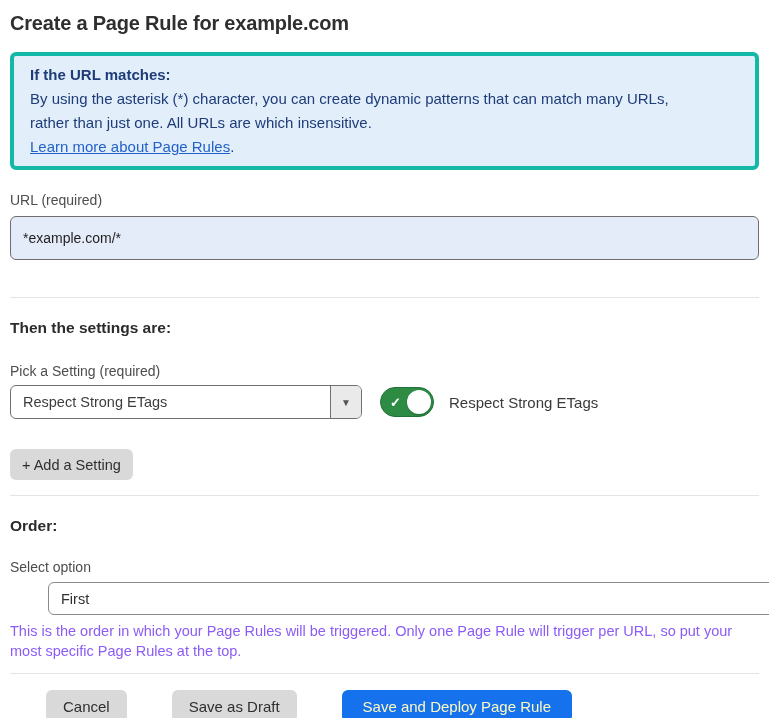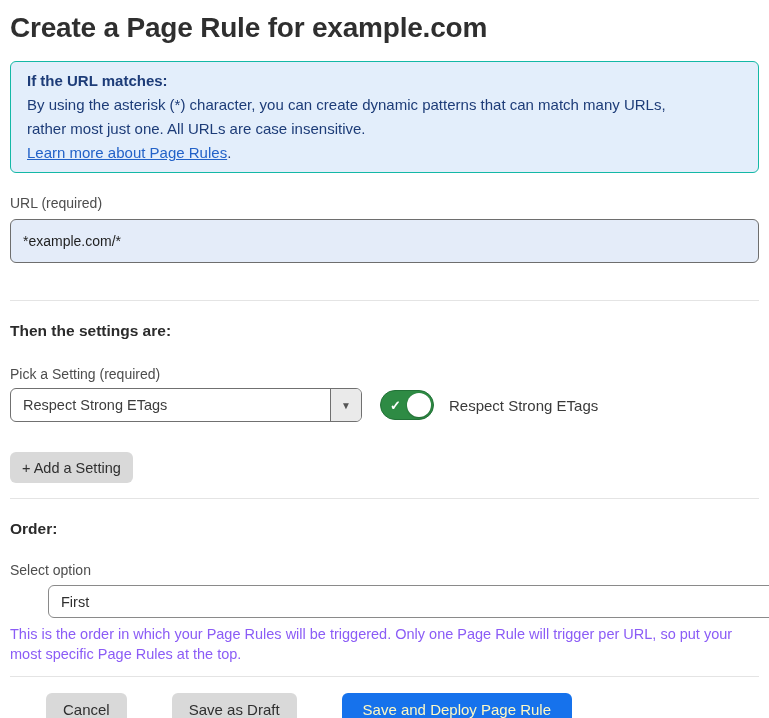--- a/index.html
+++ b/index.html
@@ -7,30 +7,30 @@
     width: 769px; height: 718px;
     background: #ffffff;
     font-family: "Liberation Sans", sans-serif;
     color: #333;
     overflow: hidden;
   }
   .container { padding: 0 10px; width: 769px; }
 
   .page-title {
     margin-top: 12px;
-    font-size: 28px;
+    font-size: 20px;
     font-weight: 700;
     color: #2f2f2f;
     letter-spacing: -0.2px;
   }
 
   .info-box {
     margin-top: 17px;
     background: #e3eefb;
-    border: 1px solid #14b8a6;
+    border: 4px solid #14b8a6;
     border-radius: 6px;
     padding: 7px 16px;
     color: #1d3c78;
     font-size: 15px;
     line-height: 24px;
   }
   .info-box .info-heading { font-weight: 700; }
   .info-link {
     color: #2262c8;
     text-decoration: underline;
@@ -206,21 +206,21 @@
 </head>
 <body>
 
 <div class="container">
 
   <h1 class="page-title">Create a Page Rule for example.com</h1>
 
   <div class="info-box">
     <div class="info-heading">If the URL matches:</div>
     <div>By using the asterisk (*) character, you can create dynamic patterns that can match many URLs,</div>
-    <div>rather most just one. All URLs are case insensitive.</div>
+    <div>rather than just one. All URLs are which insensitive.</div>
     <div><span class="info-link">Learn more about Page Rules</span><span class="info-link-suffix">.</span></div>
   </div>
 
   <div class="field-label">URL (required)</div>
   <input class="url-input" type="text" value="*example.com/*" style="">
 
   <hr class="divider divider-1">
 
   <div class="section-heading">Then the settings are:</div>
 

